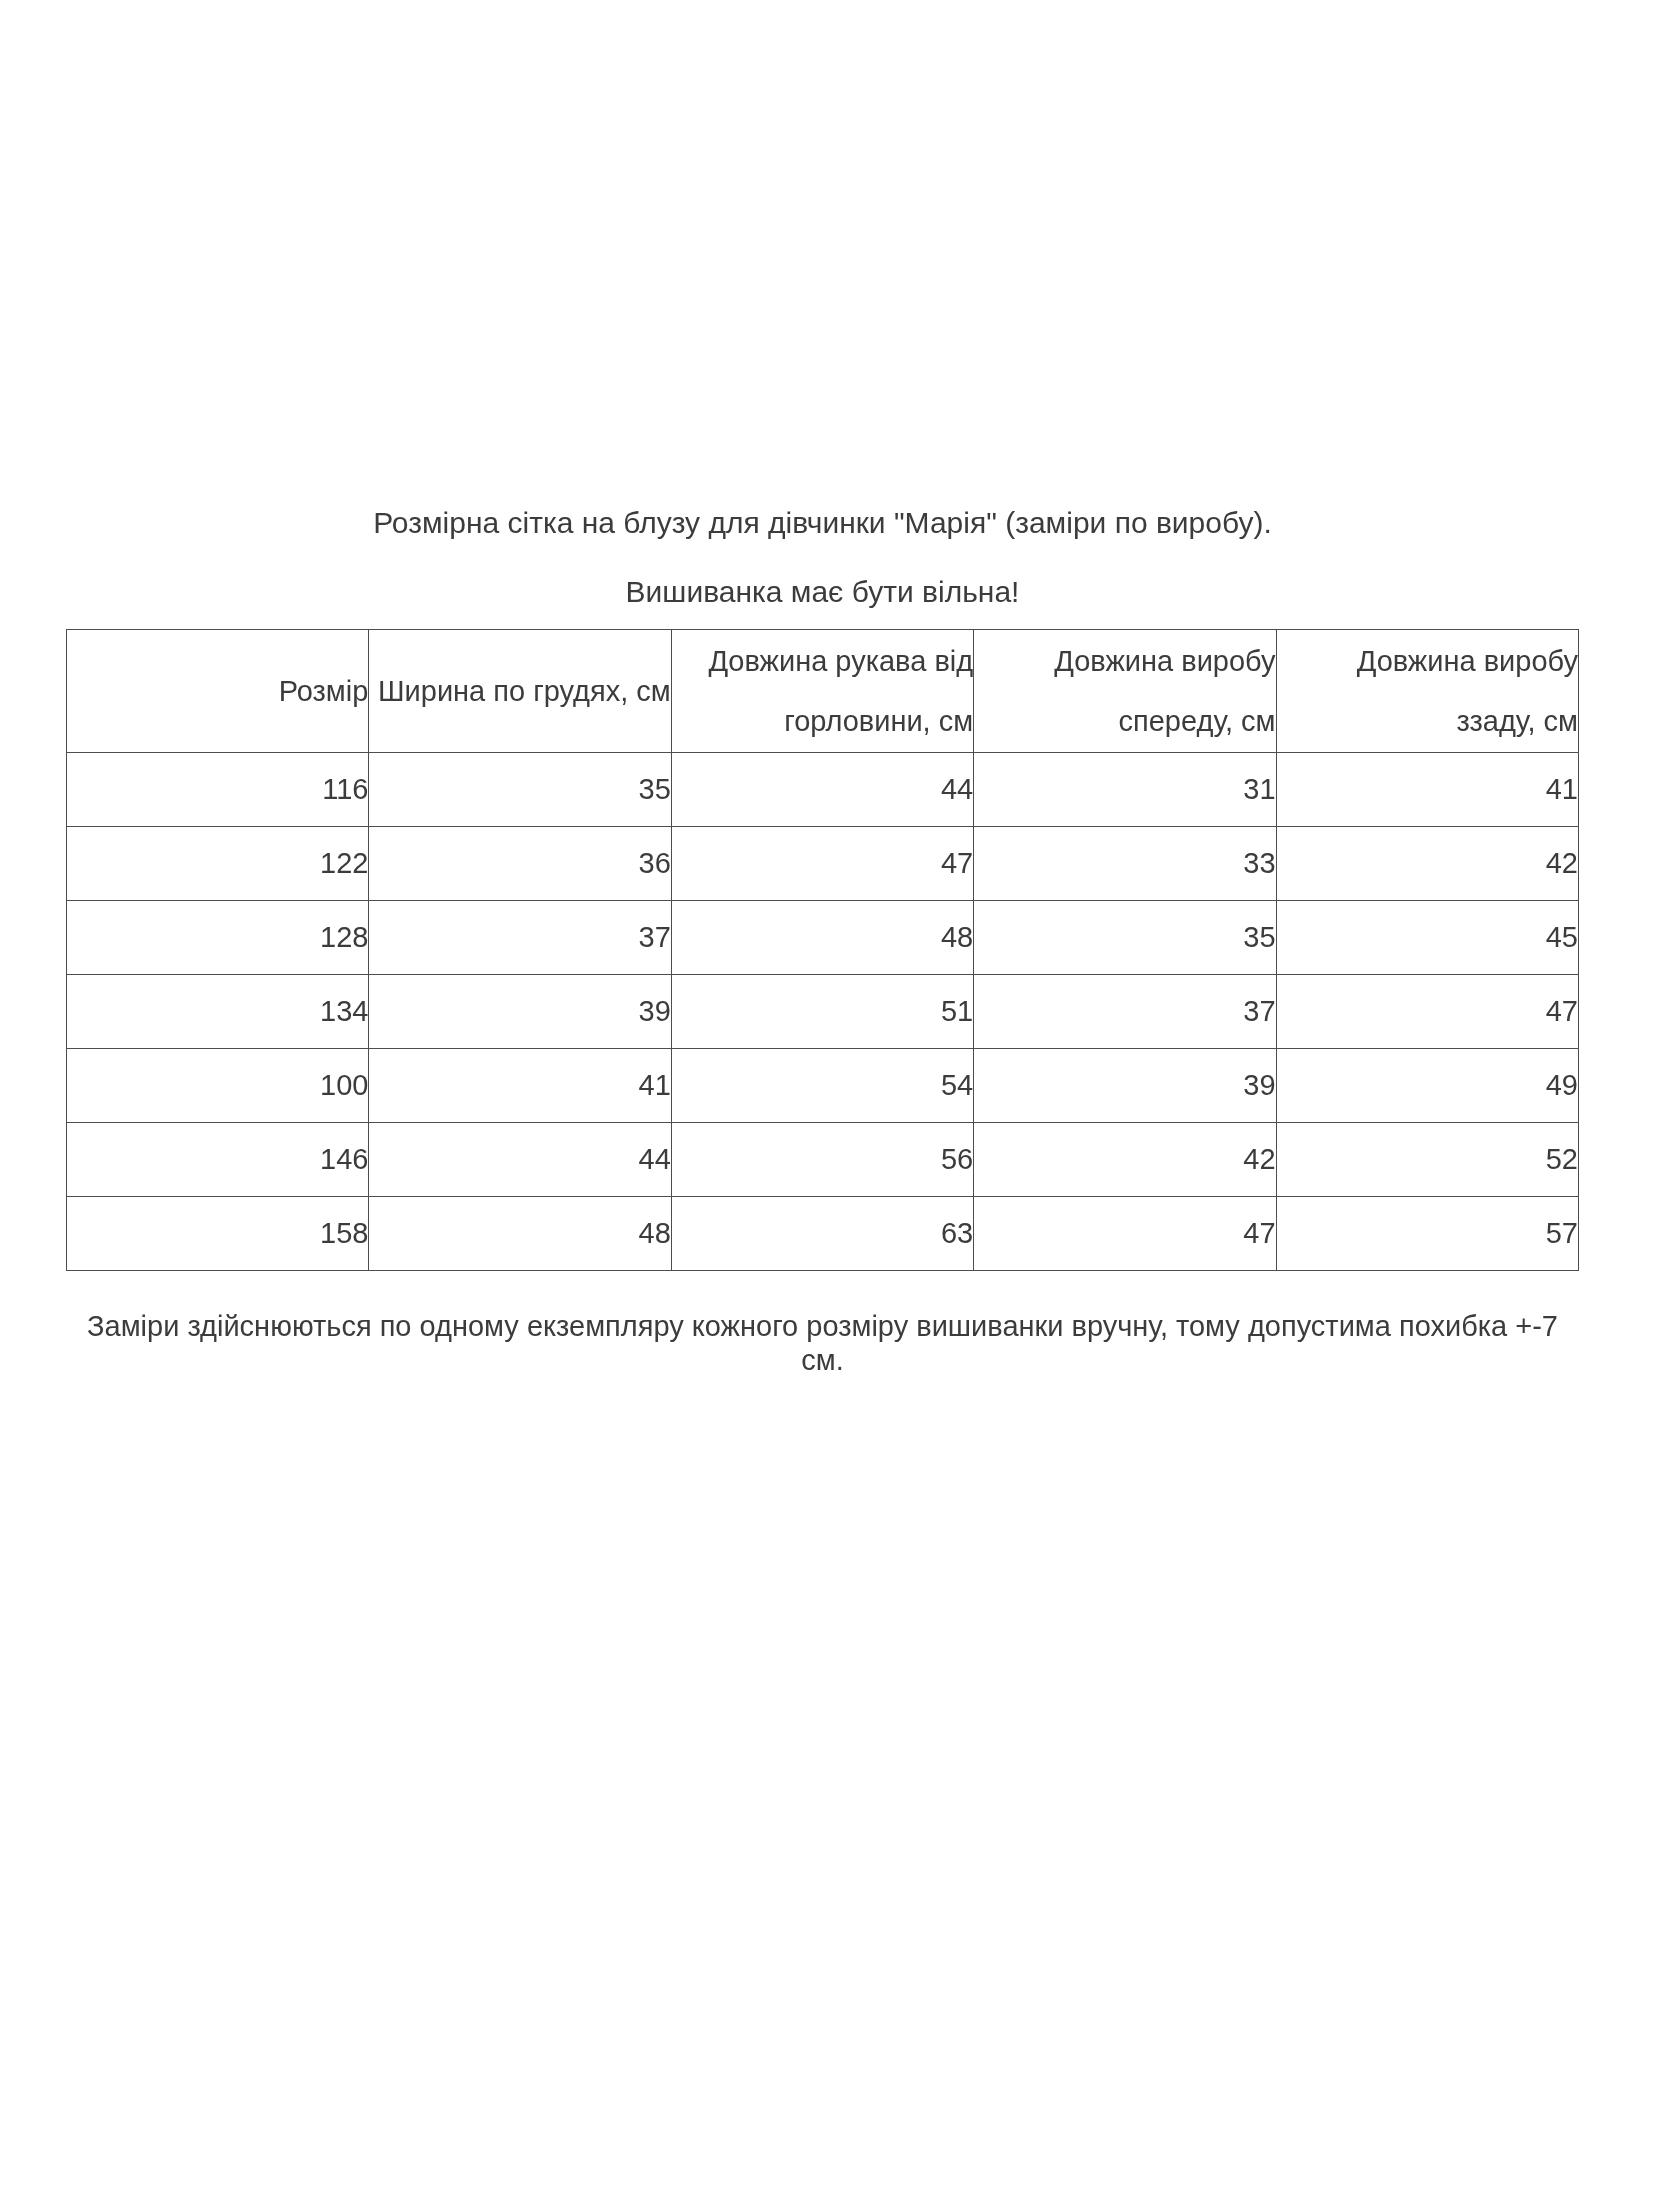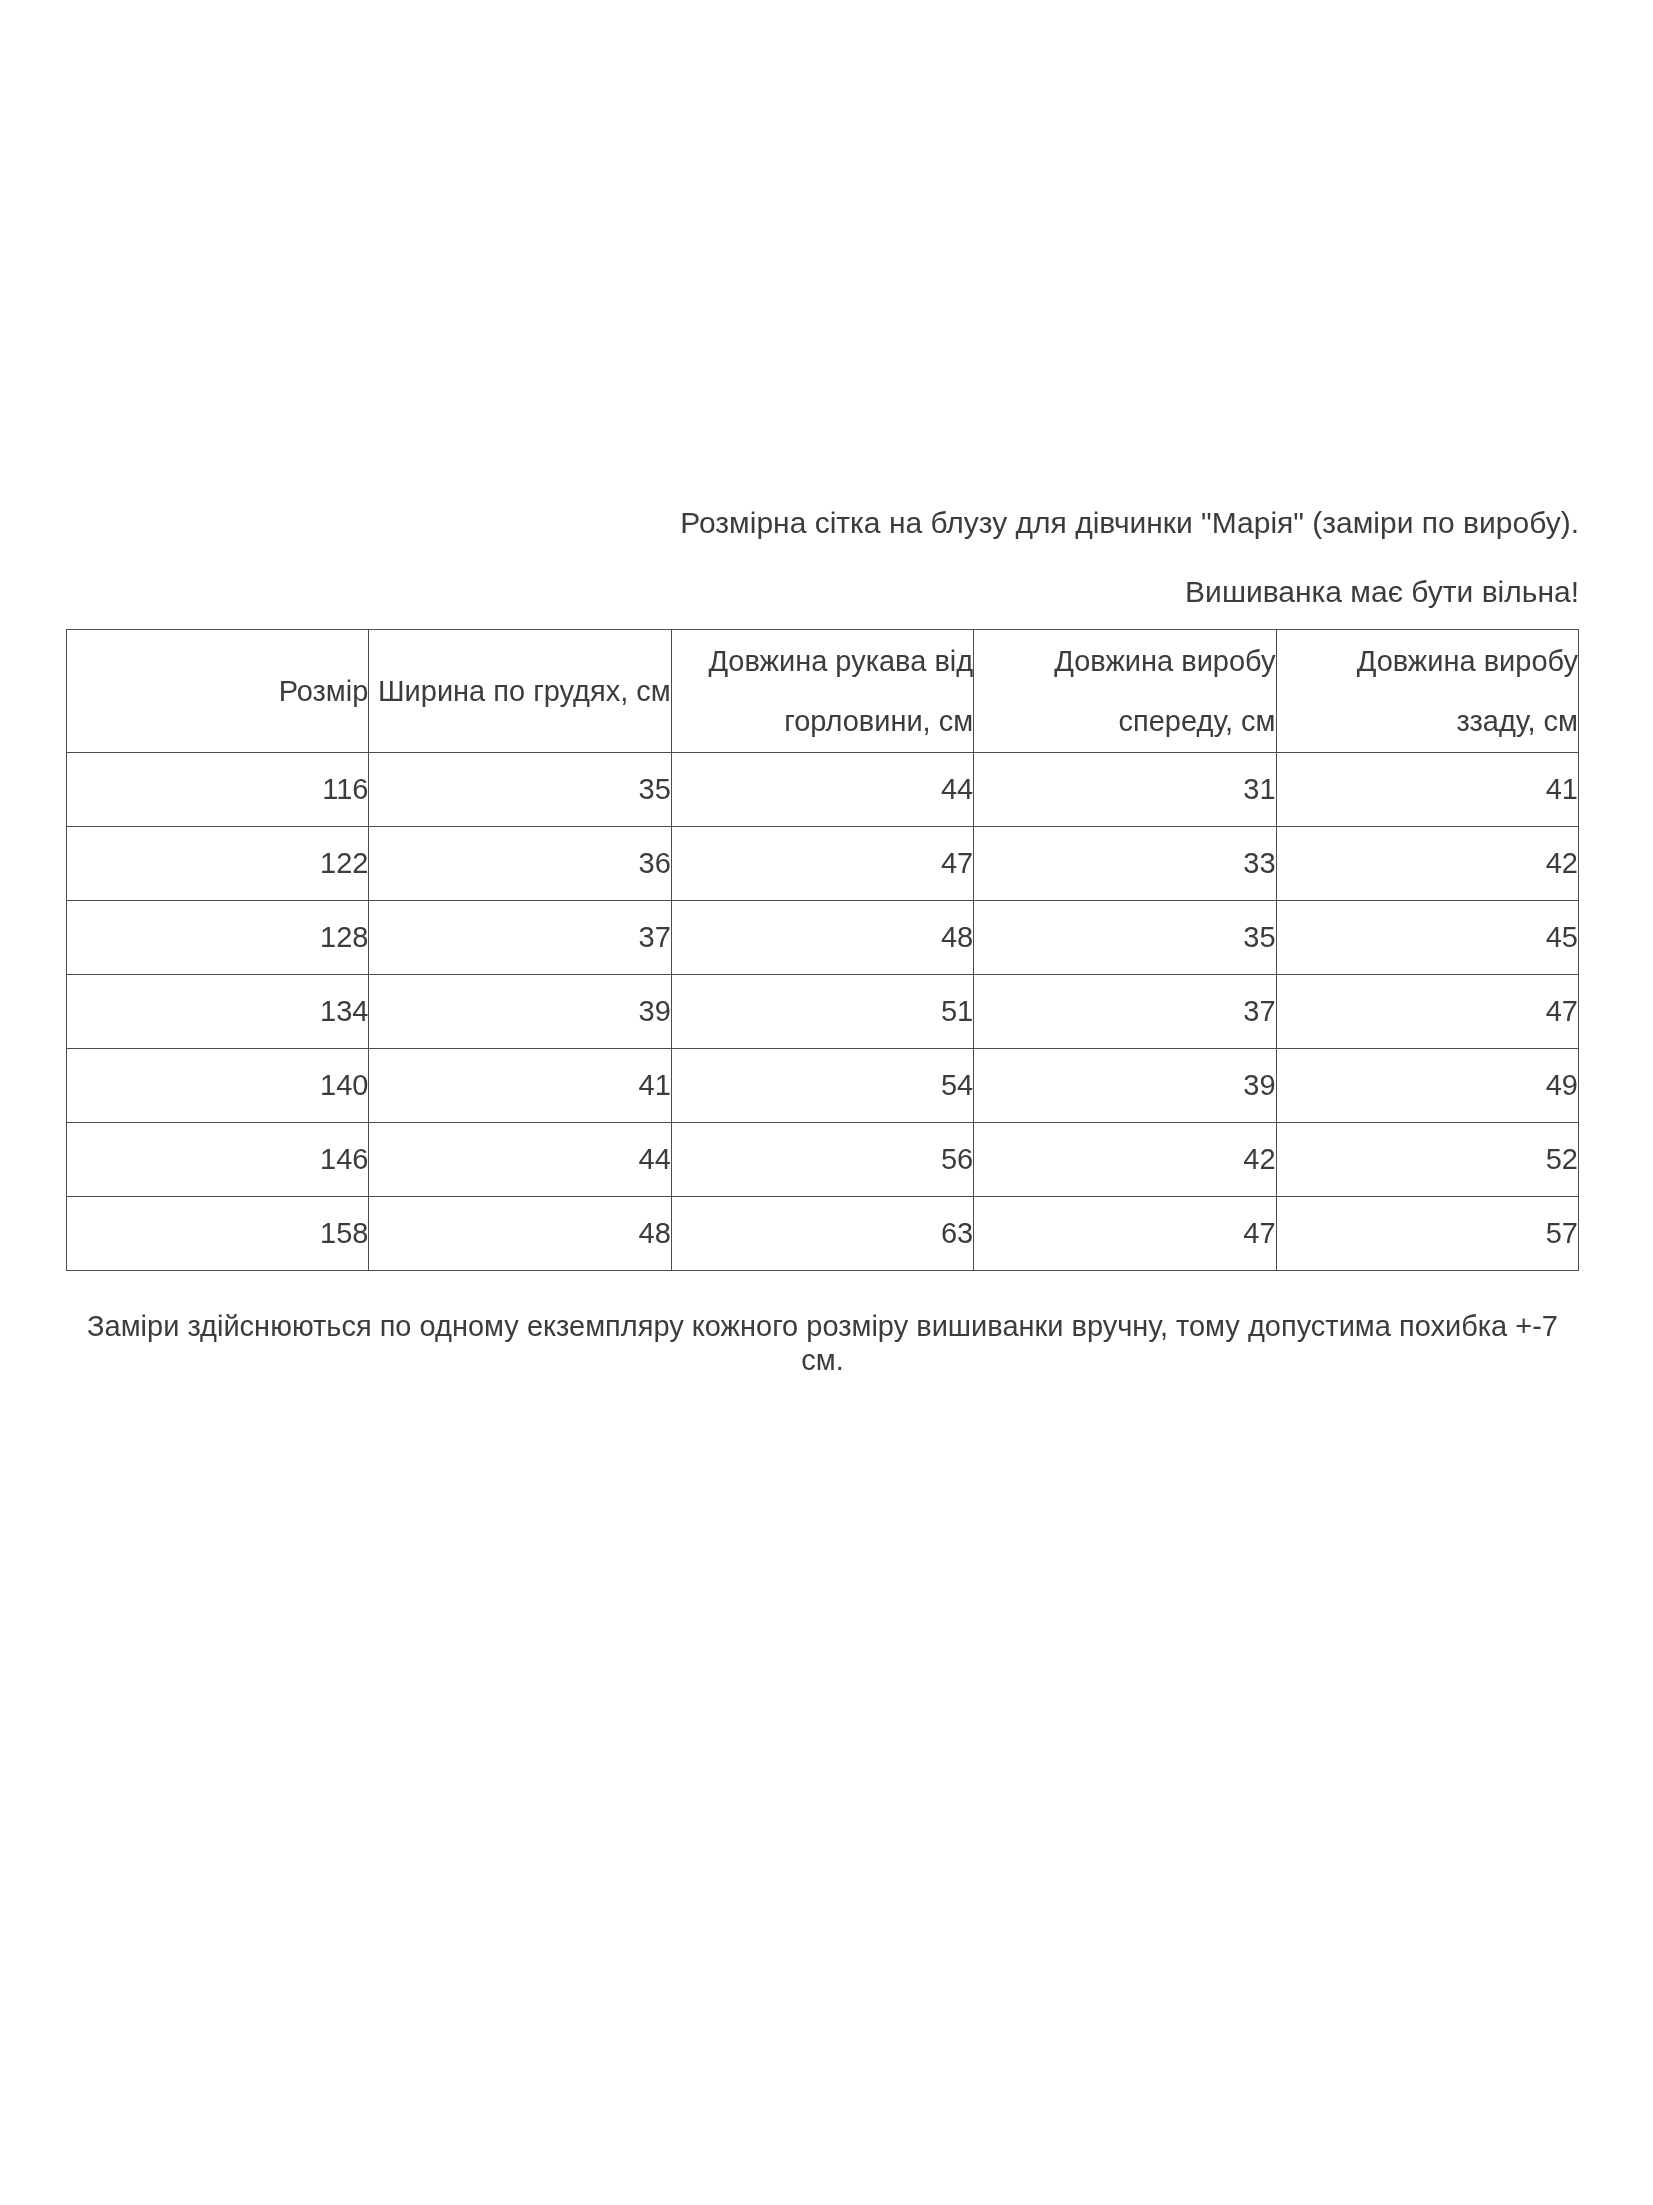--- a/index.html
+++ b/index.html
@@ -26,21 +26,21 @@
     top: 0;
     width: 1513px;
   }
   .titles {
     padding-top: 488px;
   }
   .titles p {
     margin: 0;
     font-size: 30px;
     line-height: 69px;
-    text-align: right;
+    text-align: center;
     color: var(--text-color);
   }
   table.size-table {
     margin-top: 3.3px;
     width: 1513px;
     border-collapse: collapse;
     table-layout: fixed;
   }
   table.size-table th,
   table.size-table td {
@@ -113,21 +113,21 @@
           <td>45</td>
         </tr>
         <tr>
           <td>134</td>
           <td>39</td>
           <td>51</td>
           <td>37</td>
           <td>47</td>
         </tr>
         <tr>
-          <td>140</td>
+          <td>100</td>
           <td>41</td>
           <td>54</td>
           <td>39</td>
           <td>49</td>
         </tr>
         <tr>
           <td>146</td>
           <td>44</td>
           <td>56</td>
           <td>42</td>

